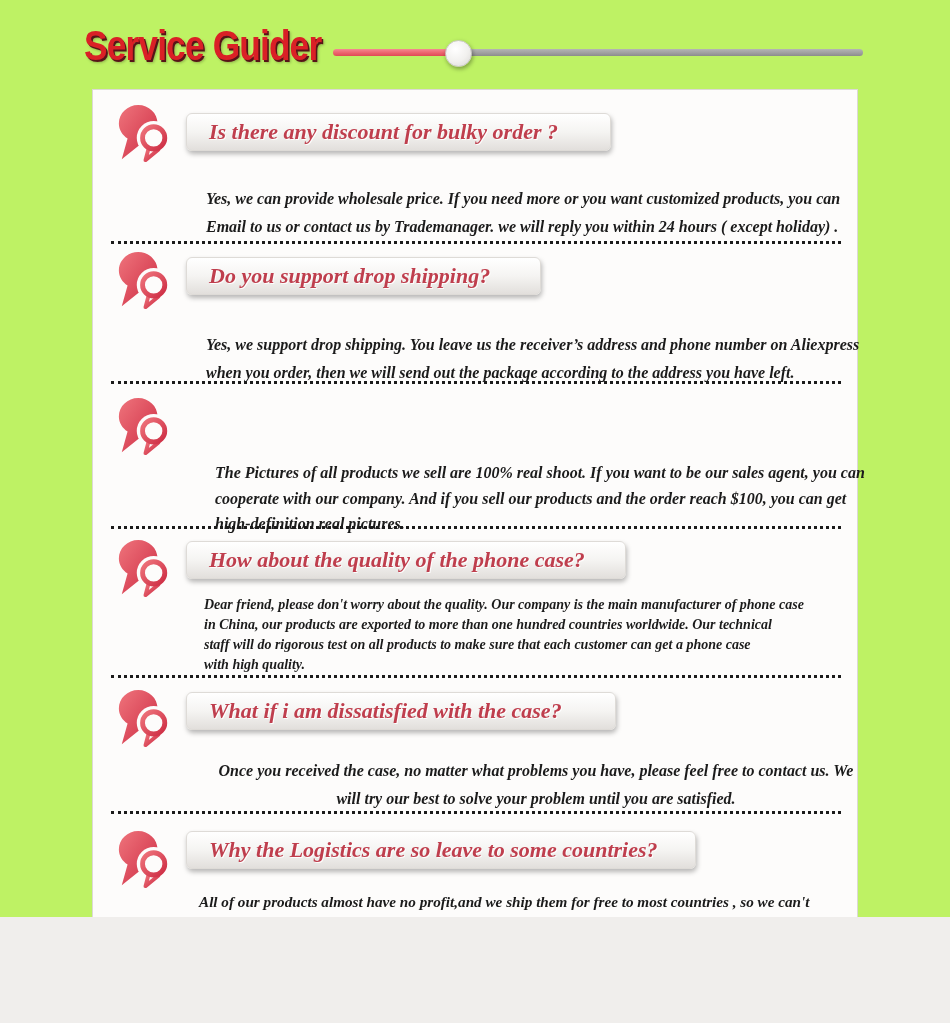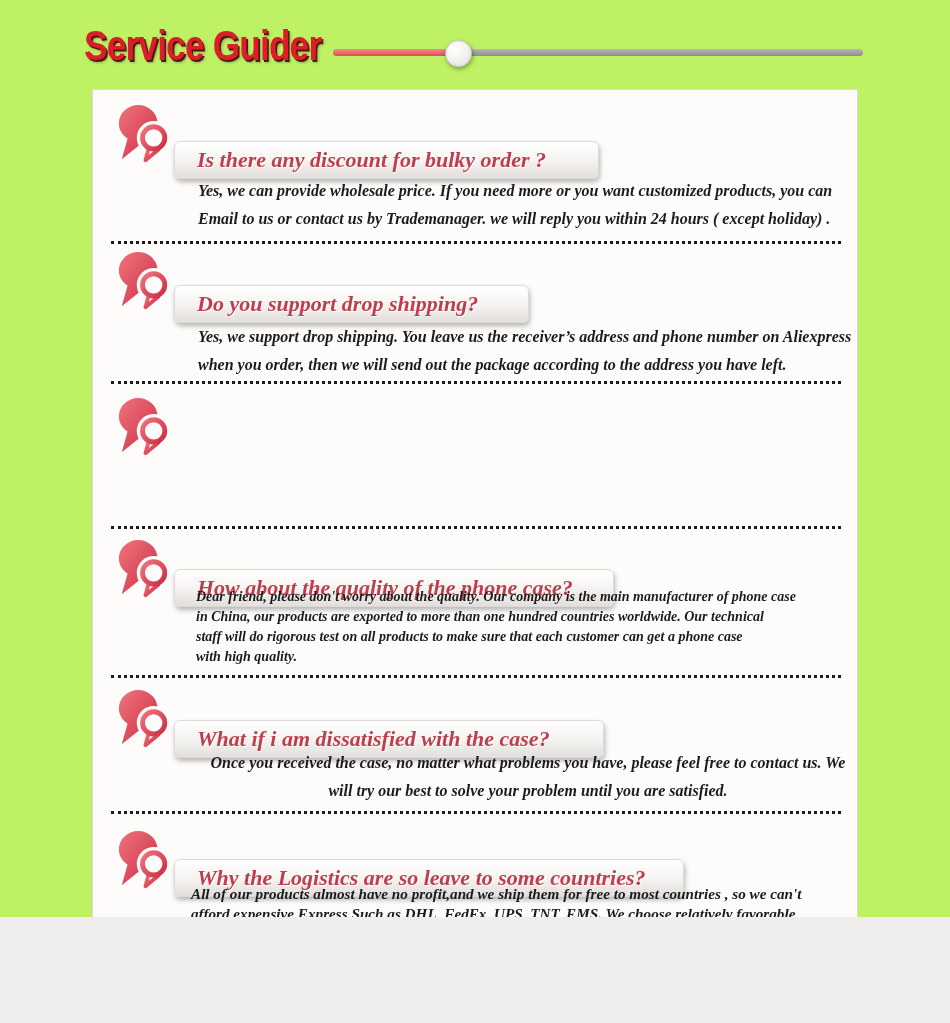--- a/index.html
+++ b/index.html
@@ -24,33 +24,33 @@
   
   .card{position:absolute;left:92px;top:89px;width:766px;height:914px;
         background:#fdfcfb;border:1px solid #dcd9d5;box-sizing:border-box;}
 
   .sep{position:absolute;left:18px;width:730px;height:0;border-top:3px dotted #1b1b1b;}
   .sep1{top:151px}.sep2{top:291px}.sep3{top:436px}.sep4{top:585px}.sep5{top:721px}
 
   .bubble{position:absolute;left:22px;width:58px;height:64px;}
   .ib1{top:13px}.ib2{top:160px}.ib3{top:306px}.ib4{top:448px}.ib5{top:598px}.ib6{top:739px}
 
-  .qbar{position:absolute;left:81px;height:38px;border-radius:6px;box-sizing:border-box;
+  .qbar{position:absolute;left:93px;height:38px;border-radius:6px;box-sizing:border-box;
         background:linear-gradient(180deg,#ffffff 0%,#f5f4f2 50%,#e2dfdc 100%);
-        border:1px solid #dedbd7;box-shadow:1px 3px 5px rgba(0,0,0,0.28);margin-top:28px;}
+        border:1px solid #dedbd7;box-shadow:1px 3px 5px rgba(0,0,0,0.28);}
   .qbar::after{content:"";position:absolute;left:36px;bottom:-7px;width:13px;height:13px;
         background:#e9e7e4;transform:rotate(45deg);z-index:-1;
         box-shadow:2px 2px 2px rgba(0,0,0,0.18);}
   .qtext{display:block;padding-left:22px;line-height:36px;white-space:nowrap;
          font-weight:bold;font-style:italic;font-size:22px;color:#bf3e4d;
          text-shadow:1px 1px 0 rgba(255,255,255,0.9);}
   .qb1{top:23px;width:425px}.qb2{top:167px;width:355px}.qb3{top:310px;width:357px}
   .qb4{top:451px;width:440px}.qb5{top:602px;width:430px}.qb6{top:741px;width:510px}
 
-  .answer{position:absolute;margin:8px;font-weight:bold;font-style:italic;color:#1b1b1b;
+  .answer{position:absolute;margin:16px;font-weight:bold;font-style:italic;color:#1b1b1b;
           white-space:pre-line;}
   .a1{top:79px;left:97px;width:660px;font-size:16px;line-height:1.72;}
   .a2{top:225px;left:97px;width:660px;font-size:16px;line-height:1.72;font-style:italic;}
   .a3{top:354px;left:106px;width:650px;font-size:16px;line-height:1.60;}
   .a4{top:489px;left:95px;width:670px;font-size:14px;line-height:1.44;}
   .a5{top:651px;left:97px;width:660px;font-size:16px;line-height:1.72;text-align:center;}
   .a6{top:786px;left:90px;width:682px;font-size:15.2px;line-height:1.30;}
 </style>
 </head>
 <body>
@@ -106,20 +106,23 @@
     <div class="sep sep2"></div>
 
     <span class="bubble ib3">
       <svg width="58" height="64" viewBox="0 0 60 66">
         <path d="M24 2 C13 2 4 10.5 4 21 C4 27.5 7.5 33 13 36.5 L7 58 L27 42 C38 41.5 44 32 44 21 C44 10.5 35 2 24 2 Z" fill="url(#rg)"></path>
         <circle cx="40" cy="36" r="17.5" fill="#fdfcfb"></circle>
         <path d="M35 46 L31.5 59 L45 48 Z" fill="#fdfcfb" stroke="url(#rg)" stroke-width="4" stroke-linejoin="round"></path>
         <circle cx="40" cy="36" r="11.5" fill="#fdfcfb" stroke="url(#rg)" stroke-width="5"></circle>
       </svg>
     </span>
+    <p class="answer a3">The Pictures of all products we sell are 100% real shoot. If you want to be our sales agent, you can
+cooperate with our company. And if you sell our products and the order reach $100, you can get
+high-definition real pictures.</p>
 
     <div class="sep sep3"></div>
 
     <span class="bubble ib4">
       <svg width="58" height="64" viewBox="0 0 60 66">
         <path d="M24 2 C13 2 4 10.5 4 21 C4 27.5 7.5 33 13 36.5 L7 58 L27 42 C38 41.5 44 32 44 21 C44 10.5 35 2 24 2 Z" fill="url(#rg)"></path>
         <circle cx="40" cy="36" r="17.5" fill="#fdfcfb"></circle>
         <path d="M35 46 L31.5 59 L45 48 Z" fill="#fdfcfb" stroke="url(#rg)" stroke-width="4" stroke-linejoin="round"></path>
         <circle cx="40" cy="36" r="11.5" fill="#fdfcfb" stroke="url(#rg)" stroke-width="5"></circle>
       </svg>

